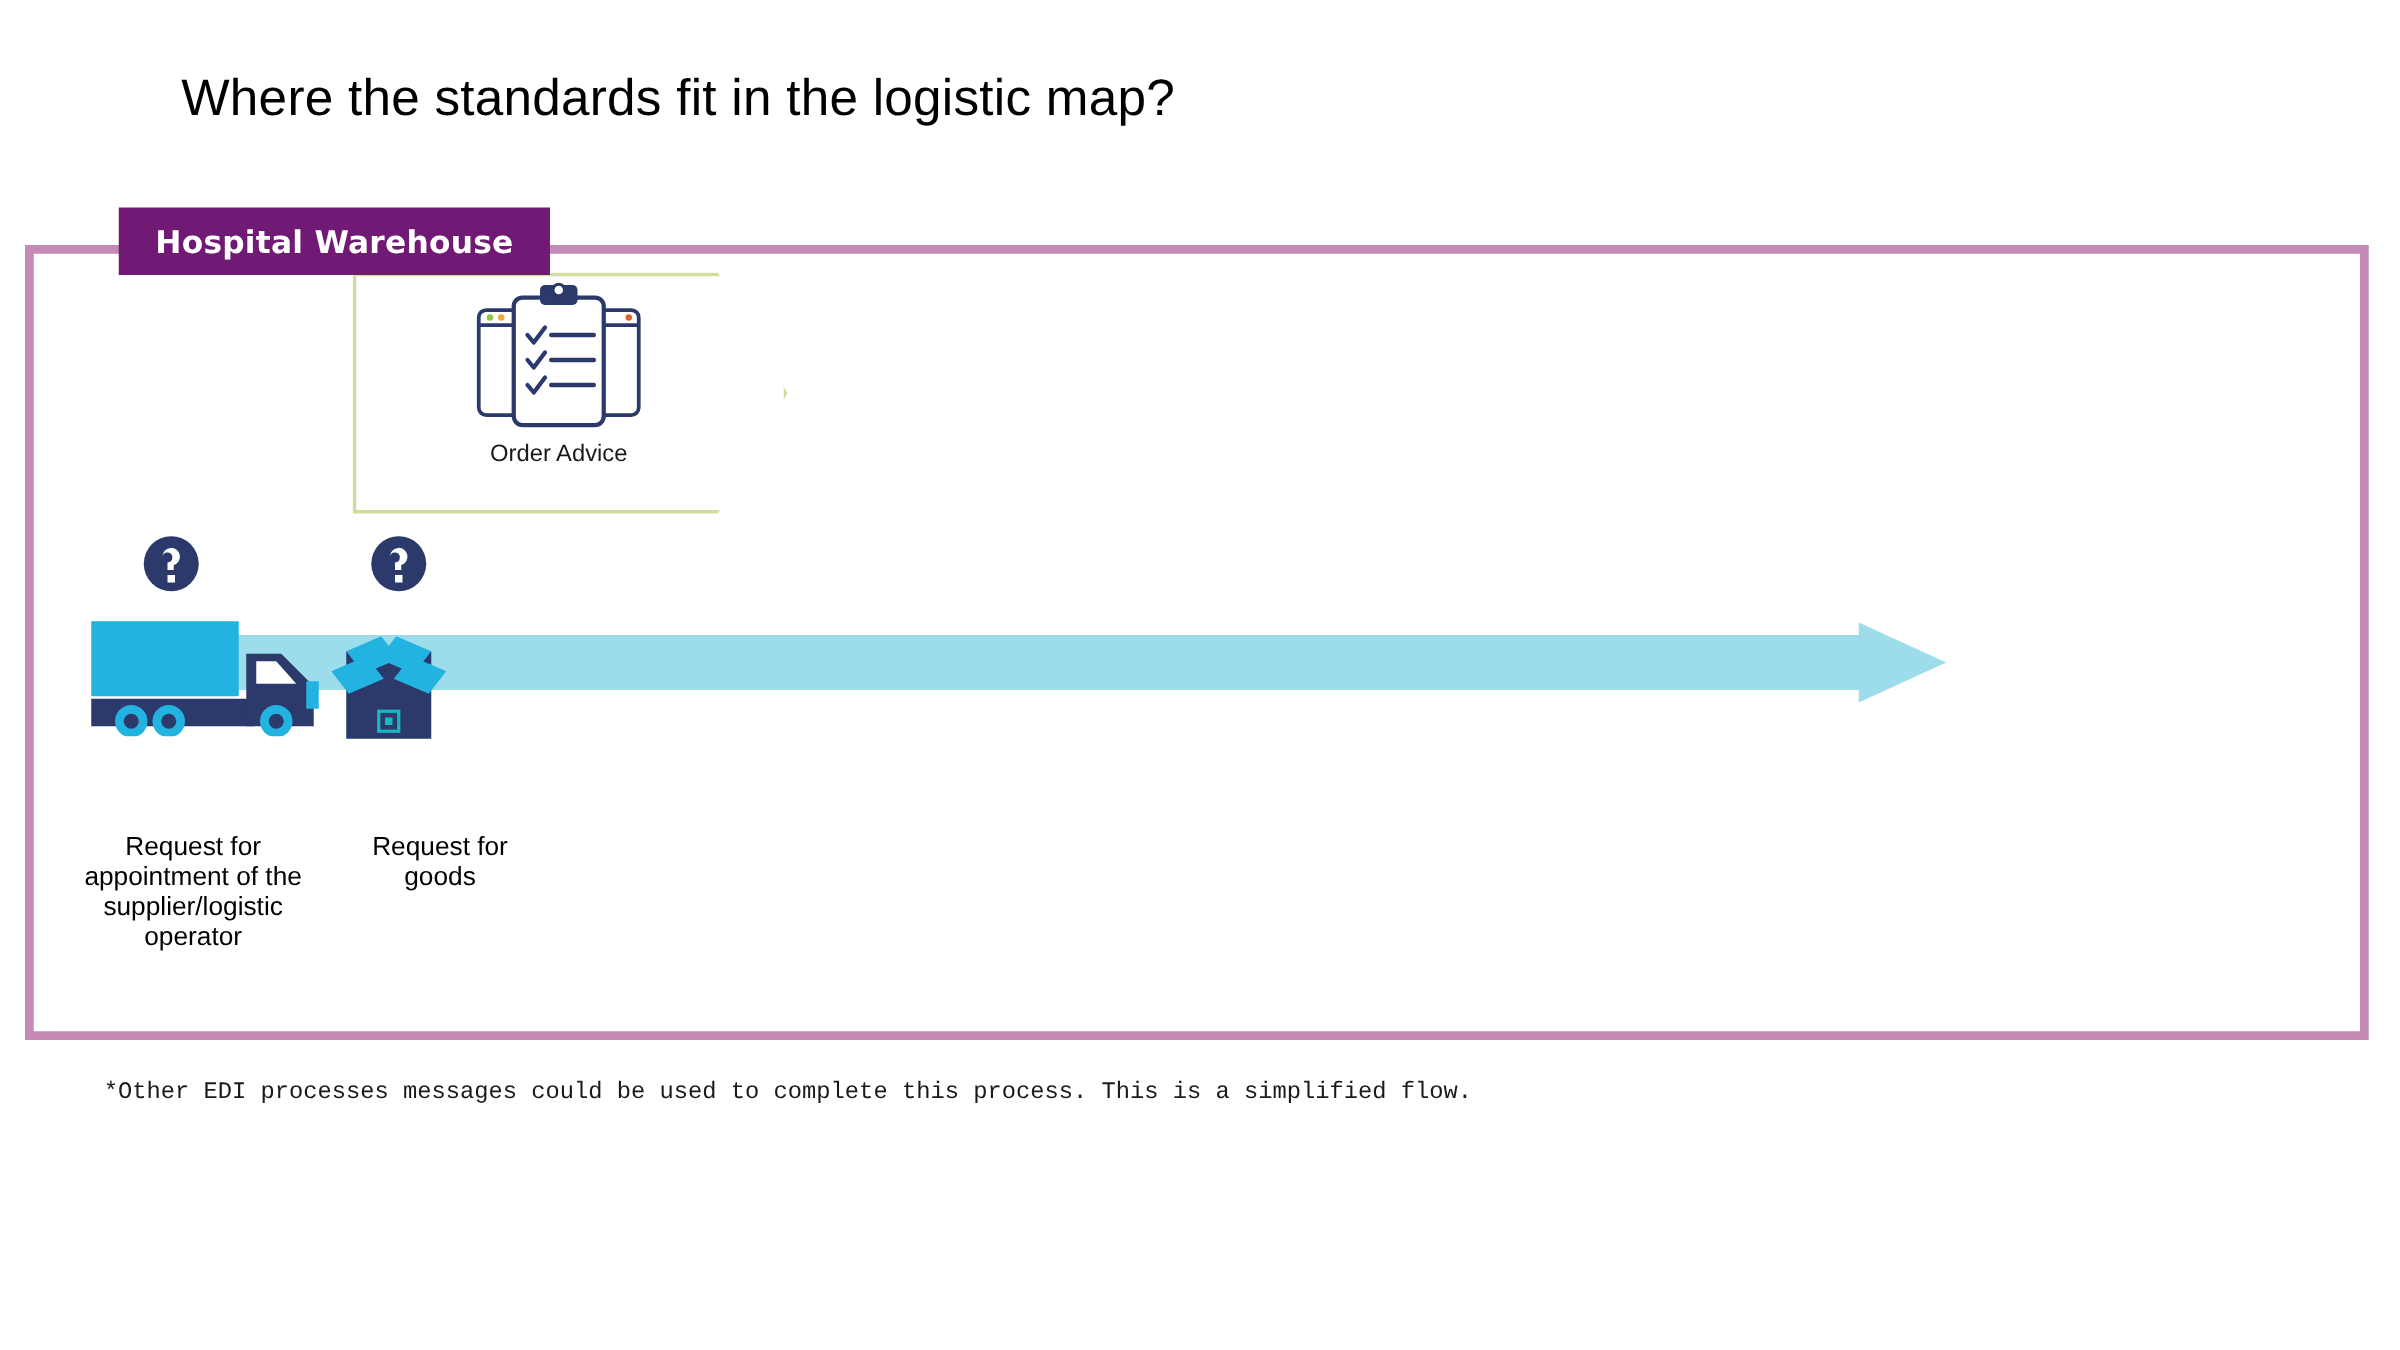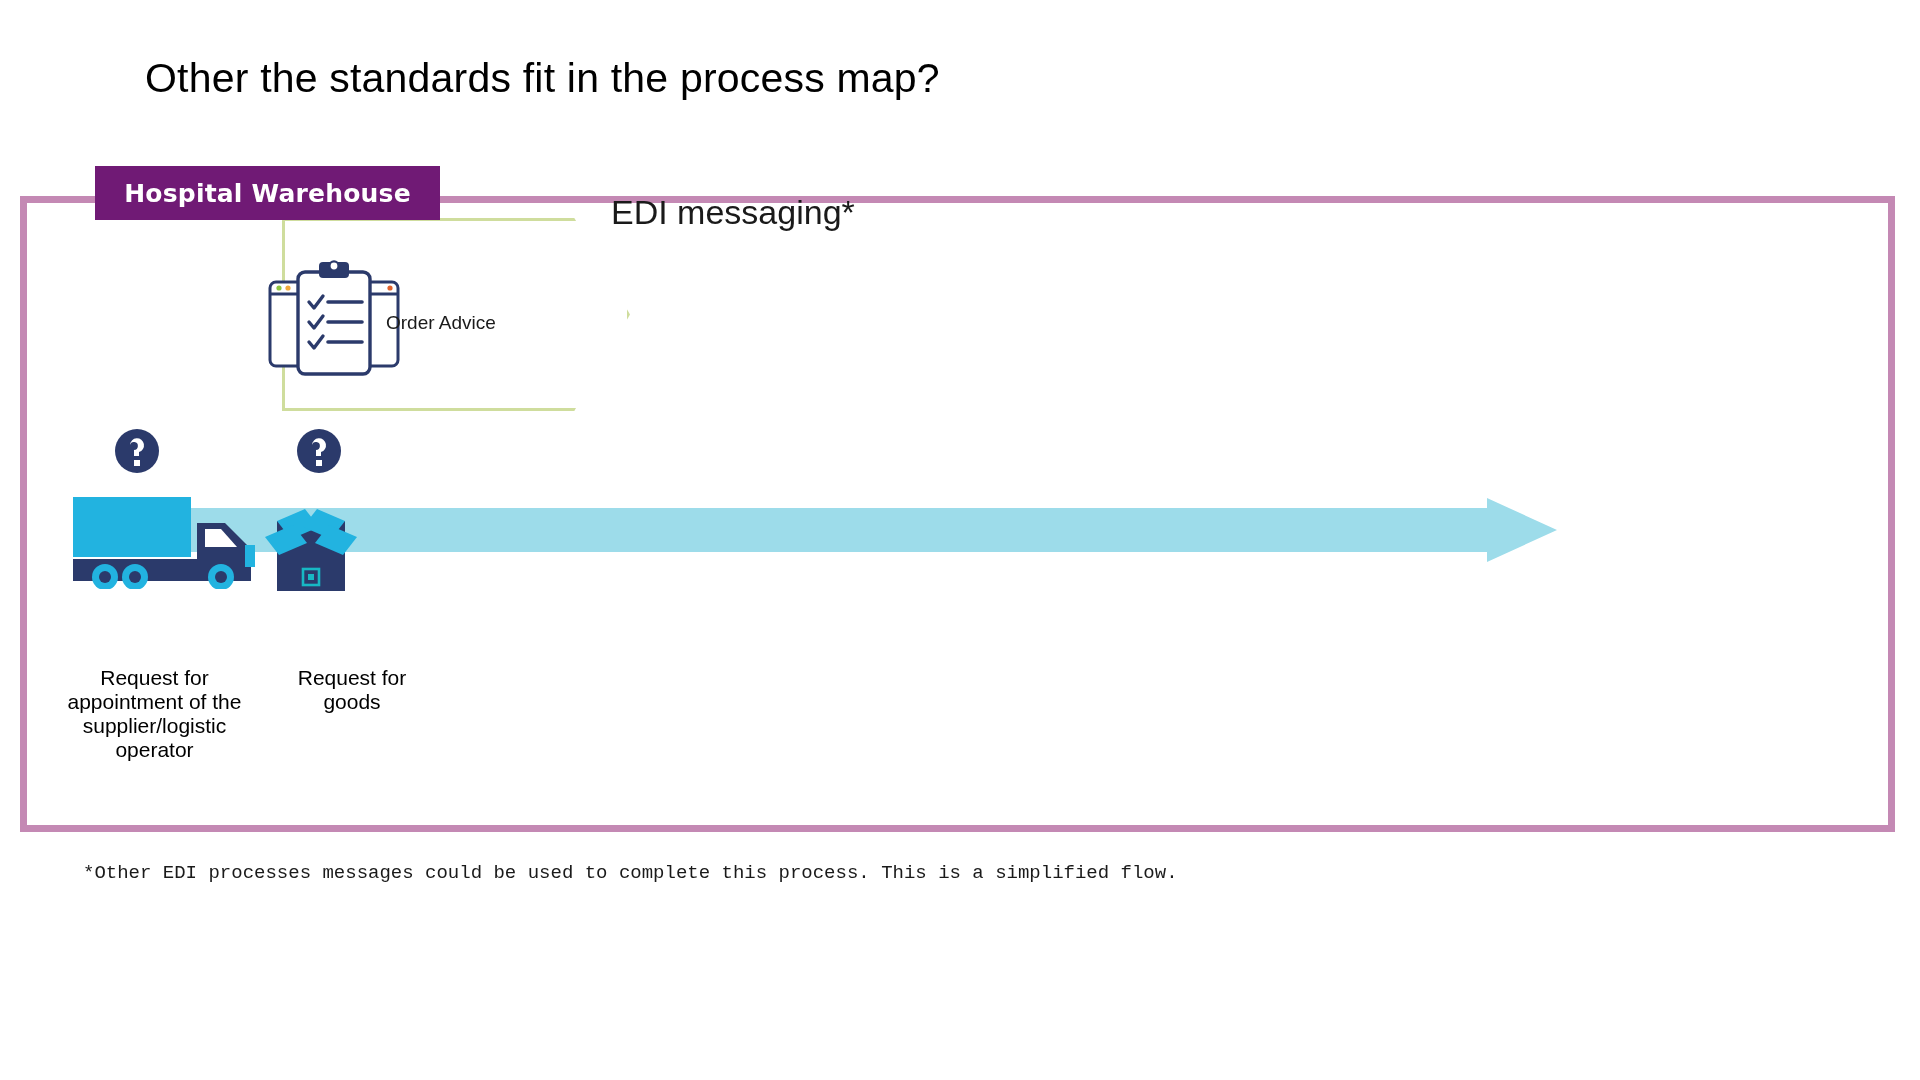--- a/index.html
+++ b/index.html
@@ -84,21 +84,21 @@
     inset: 0;
     background: #ffffff;
     border: 3px solid #cfdd9d;
     box-sizing: border-box;
     clip-path: polygon(0 0, 84% 0, 100% 50%, 84% 100%, 0 100%);
   }
   .chevron-inner {
     position: absolute;
     inset: 0;
     display: flex;
-    flex-direction: row;
+    flex-direction: column;
     align-items: center;
     justify-content: flex-start;
     padding-top: 8px;
     box-sizing: border-box;
   }
   .chevron-icon {
     width: 140px;
     height: 118px;
     margin-left: -18px;
   }
@@ -146,25 +146,24 @@
     top: 862px;
     font-size: 19px;
     color: #1a1a1a;
     font-family: Liberation Mono, monospace;
     white-space: nowrap;
   }
 </style>
 </head>
 <body>
 
-<div class="slide-title">Other the standards fit in the process map?</div>
+<div class="slide-title">Where the standards fit in the logistic map?</div>
 
 <div class="lane">
 
-  <div class="edi-heading" style="position:absolute; left:584px; top:-10px;">EDI messaging*</div>
 
   <div class="chevron-box" style="position:absolute; left:255px; top:15px;">
     <div class="chevron-shape"></div>
     <div class="chevron-inner">
       <span class="chevron-icon">
         <svg viewBox="0 0 140 118" width="140" height="118" aria-hidden="true">
 
           <rect x="6" y="22" width="40" height="84" rx="6" fill="#ffffff" stroke="#2b3a6b" stroke-width="3"></rect>
           <path d="M6 34 H46" stroke="#2b3a6b" stroke-width="3" fill="none"></path>
           <circle cx="15" cy="28" r="2.6" fill="#8ec63f"></circle>

